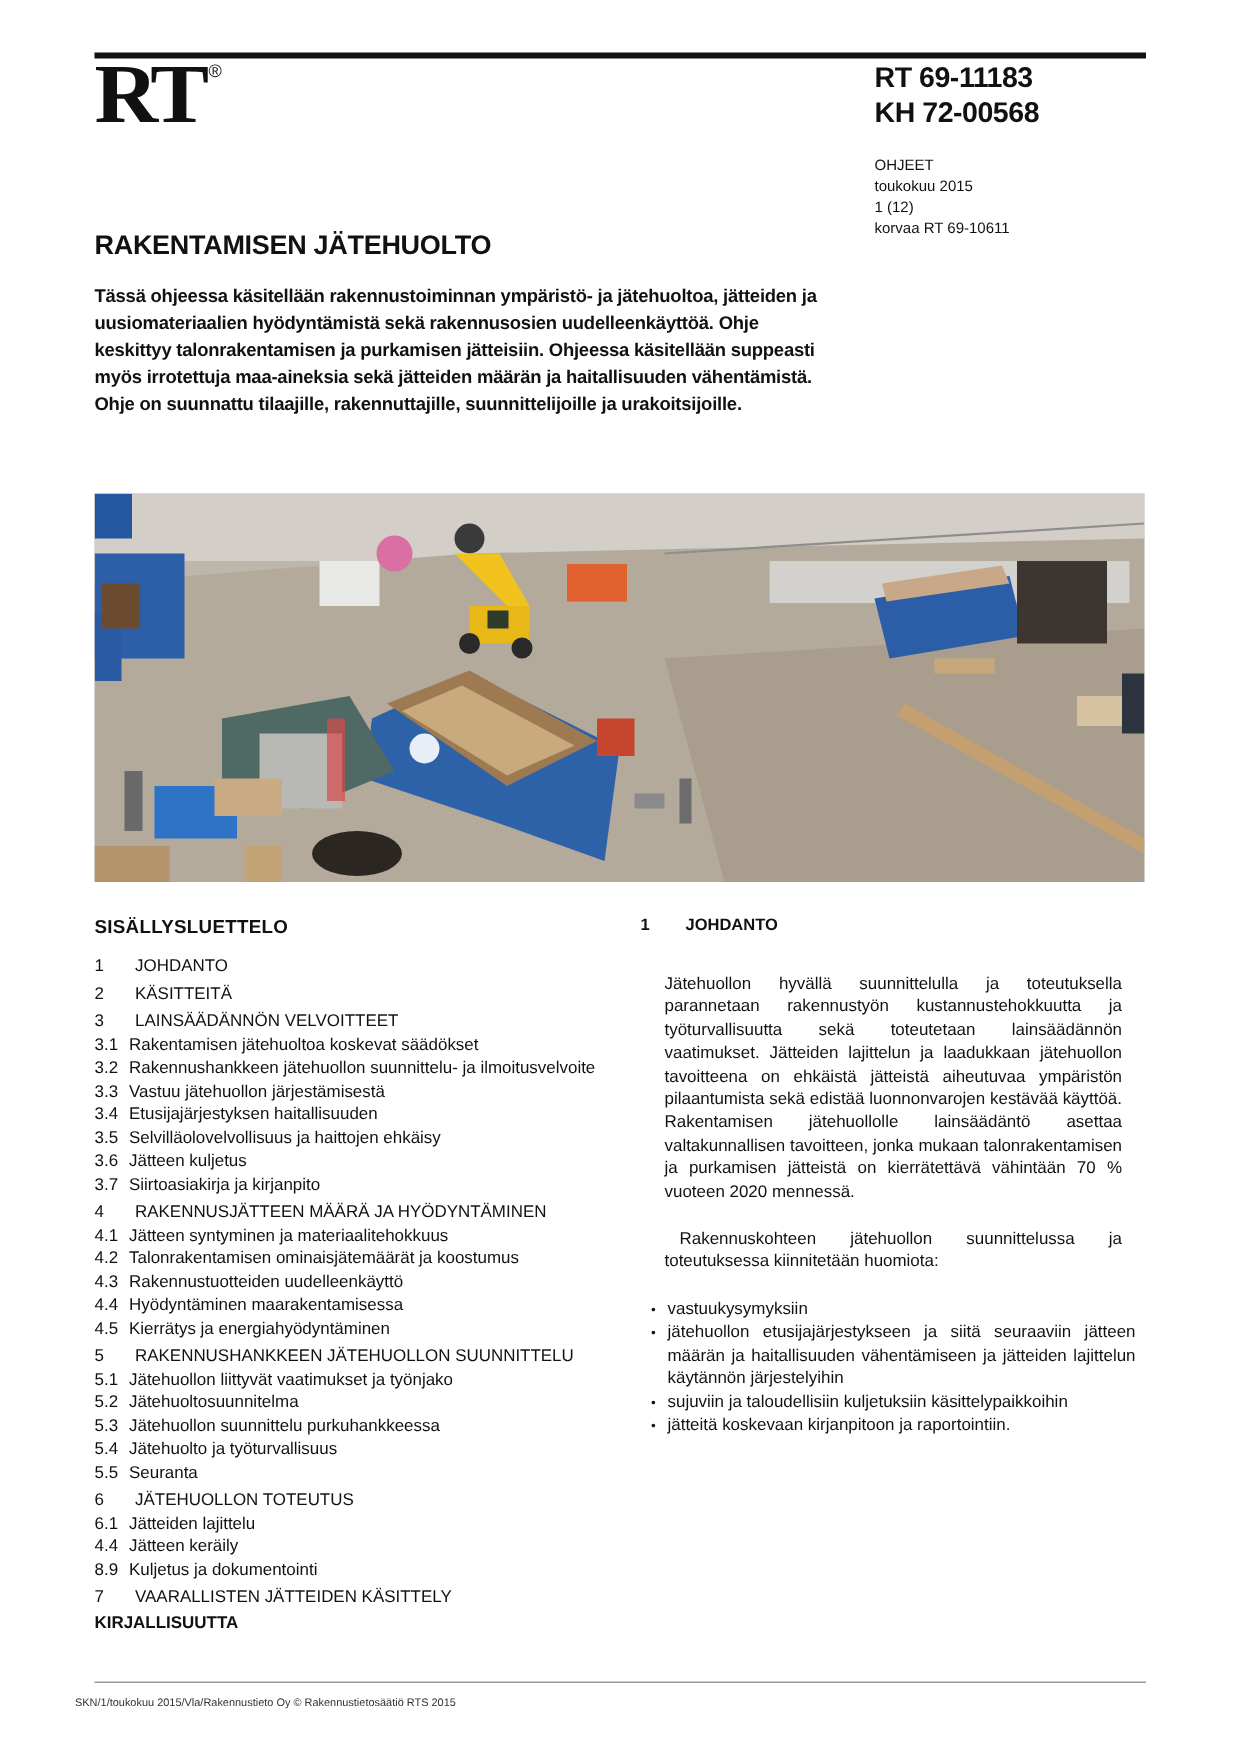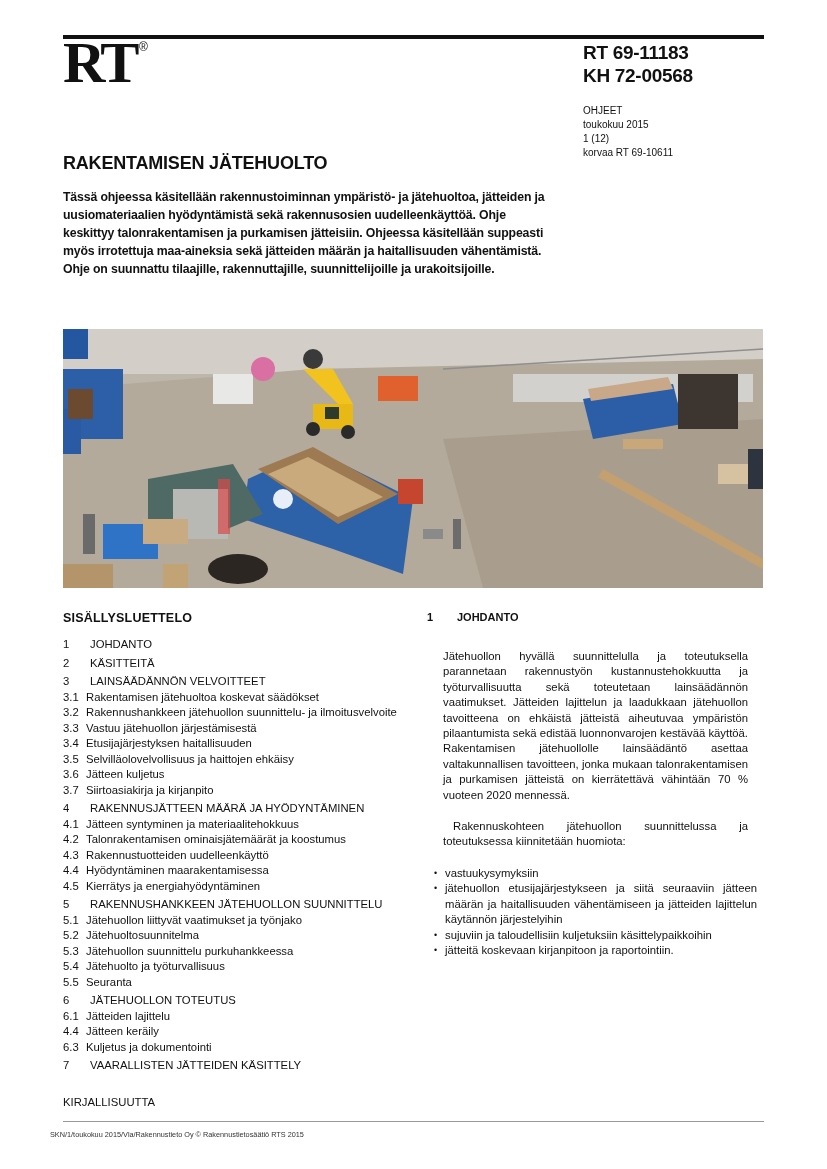--- a/index.html
+++ b/index.html
@@ -18,21 +18,21 @@
           font-size: 12.3px; line-height: 18px; letter-spacing: -0.15px; }
   .photo { left: 63px; top: 329px; width: 700px; height: 259px; overflow: hidden; background: #c7c1b8; }
   .toc-title { left: 63px; top: 611px; font-family: "Liberation Sans", sans-serif; font-weight: bold; font-size: 12.5px; letter-spacing: 0.2px; text-align: center; }
   .toc { left: 63px; top: 637px; width: 340px; font-family: "Liberation Sans", sans-serif; font-size: 11.3px; }
   .toc-row { display: flex; line-height: 15.5px; }
   .toc-row.main { margin-top: 3px; }
   .toc-row.main:first-child { margin-top: 0; }
   .toc-num { width: 23px; flex: none; }
   .toc-row.main .toc-num { width: 27px; }
   .toc-label { flex: 1; }
-  .toc-row.nonum { margin-top: 21px; }
+  .toc-row.nonum { margin-top: 1px; font-weight: bold; }
   .sec-head { left: 427px; top: 611px; font-family: "Liberation Sans", sans-serif; font-weight: bold; font-size: 11px; }
   .sec-head .n { display: inline-block; width: 30px; }
   .body { left: 427px; top: 633px; width: 337px; font-family: "Liberation Sans", sans-serif; font-size: 11.3px; line-height: 15.4px; text-align: justify; }
   .body p { margin: 16px; }
   .body p.indent { text-indent: 10px; }
   .body ul { list-style: none; margin: 7px; padding: 0; }
   .body li { position: relative; padding-left: 11px; text-align: justify; }
   .body li::before { content: "•"; position: absolute; left: 0; top: 0; font-size: 9px; }
   .foot-rule { left: 63px; top: 1121px; width: 701px; height: 1px; background: #999; }
   .footer { left: 50px; top: 1130px; font-family: "Liberation Sans", sans-serif; font-size: 7.3px; color: #333; }
@@ -218,21 +218,21 @@
     </div>
     <div class="toc-row">
       <span class="toc-num">6.1</span>
       <span class="toc-label">Jätteiden lajittelu</span>
     </div>
     <div class="toc-row">
       <span class="toc-num">4.4</span>
       <span class="toc-label">Jätteen keräily</span>
     </div>
     <div class="toc-row">
-      <span class="toc-num">6.3</span>
+      <span class="toc-num">8.9</span>
       <span class="toc-label">Kuljetus ja dokumentointi</span>
     </div>
     <div class="toc-row main">
       <span class="toc-num">7</span>
       <span class="toc-label">VAARALLISTEN JÄTTEIDEN KÄSITTELY</span>
     </div>
     <div class="toc-row main nonum">
       <span class="toc-label">KIRJALLISUUTTA</span>
     </div>
   </div>

